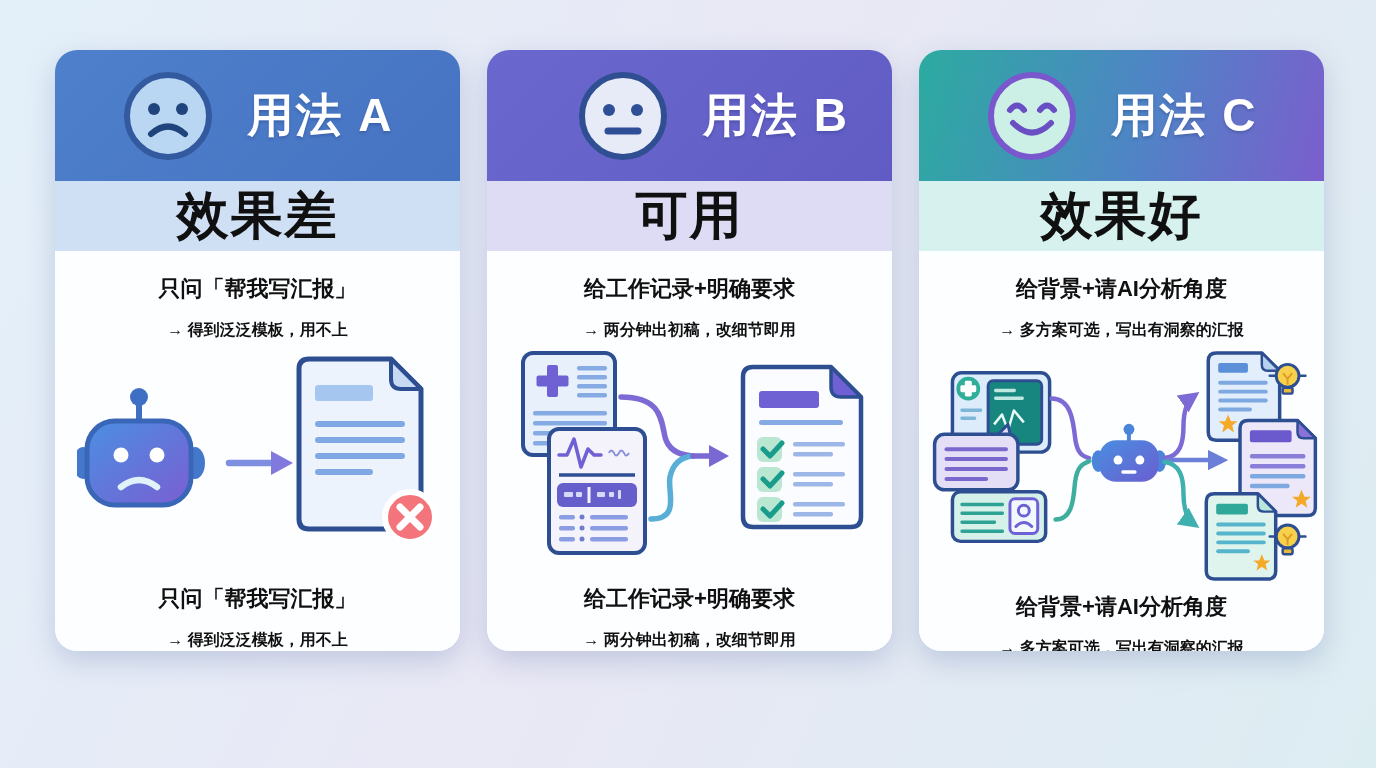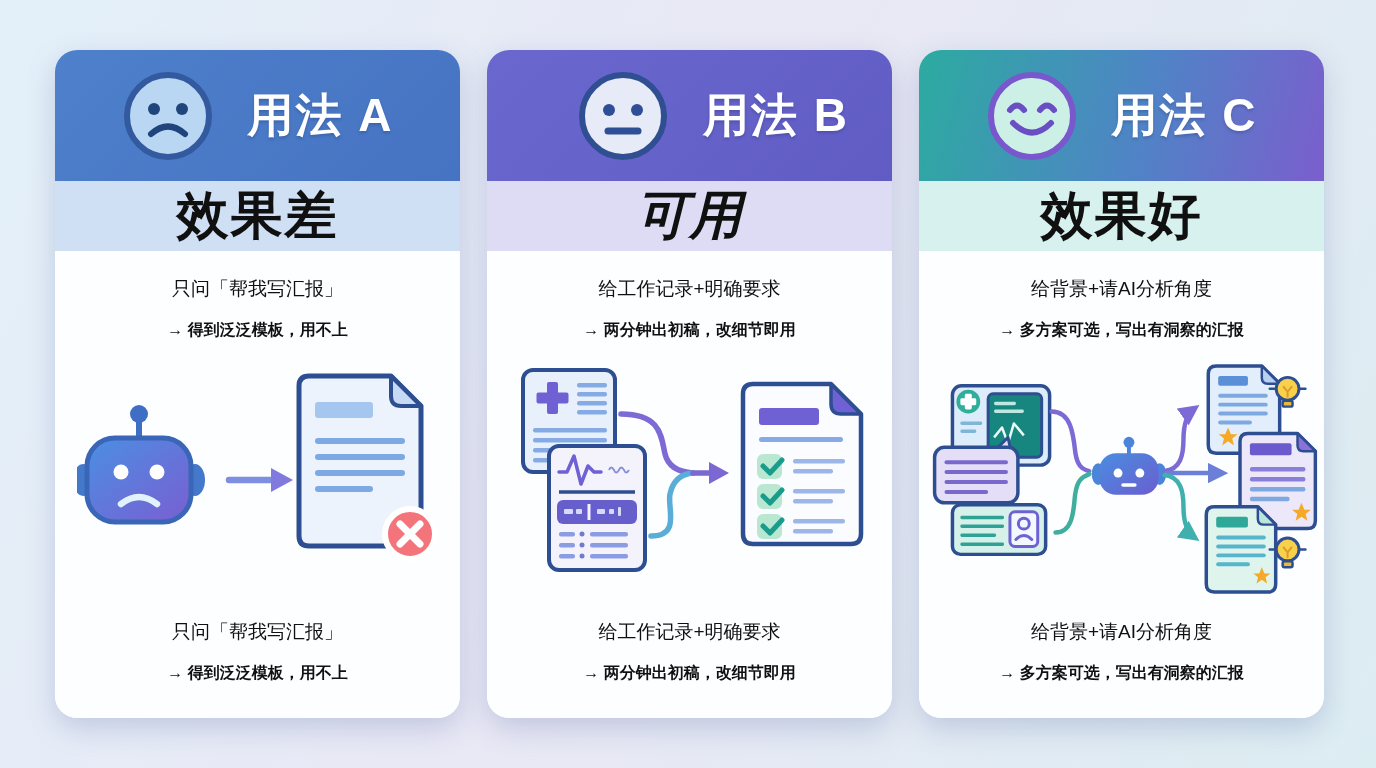--- a/index.html
+++ b/index.html
@@ -3,45 +3,45 @@
 <meta charset="utf-8">
 <style>
   html,body{margin:0;padding:0;}
   body{
     width:1376px;height:768px;position:relative;overflow:hidden;
     font-family:"Liberation Sans","DejaVu Sans",sans-serif;
     background:linear-gradient(115deg,#e3f0f9 0%,#e9e8f5 48%,#dcedf2 100%);
   }
   .cards{position:absolute;left:55px;top:50px;display:flex;gap:27px;}
   .card{
-    width:405px;height:668px;border-radius:22px;overflow:hidden;background:#ffffff;
+    width:405px;height:601px;border-radius:22px;overflow:hidden;background:#ffffff;
     box-shadow:0 10px 28px rgba(80,100,160,0.25);display:flex;flex-direction:column;
   }
   .card-header{
     height:131px;flex:0 0 131px;display:flex;align-items:center;justify-content:center;gap:34px;
   }
   .header-a{background:linear-gradient(135deg,#4e80cb,#4673c2);}
   .header-b{background:linear-gradient(135deg,#6a68ce,#605cc4);padding-left:47px;}
   .header-c{background:linear-gradient(105deg,#2caba0 0%,#4f84c6 55%,#7b5ecd 100%);}
   .face{display:block;line-height:0;}
   .card-title{
     margin:0;font-size:46px;font-weight:900;color:#ffffff;letter-spacing:2px;
     text-shadow:0 2px 3px rgba(20,40,90,0.25);
   }
   .card-subtitle{
     height:70px;flex:0 0 70px;display:flex;align-items:center;justify-content:center;
     font-size:52px;font-weight:900;color:#101010;letter-spacing:2px;
   }
   .sub-a{background:#cfdff4;}
-  .sub-b{background:#dedcf5;font-style:italic;}
+  .sub-b{background:#dedcf5;}
   .sub-c{background:#d7f1ee;}
   .card-body{flex:1;display:flex;flex-direction:column;background:#fdfeff;}
   .text-block{text-align:center;padding-top:16px;}
   .text-block.bottom{padding-top:0;padding-bottom:26px;}
-  .tb-line1{font-size:19px;font-weight:400;color:#101010;line-height:44px;}
+  .tb-line1{font-size:22px;font-weight:700;color:#101010;line-height:44px;}
   .tb-line2{font-size:16px;font-weight:700;color:#101010;line-height:38px;}
   .illustration{flex:1;display:flex;align-items:center;justify-content:center;}
   svg{display:block;}
 </style>
 </head>
 <body>
 
 <div class="cards">
 
   <section class="card">

